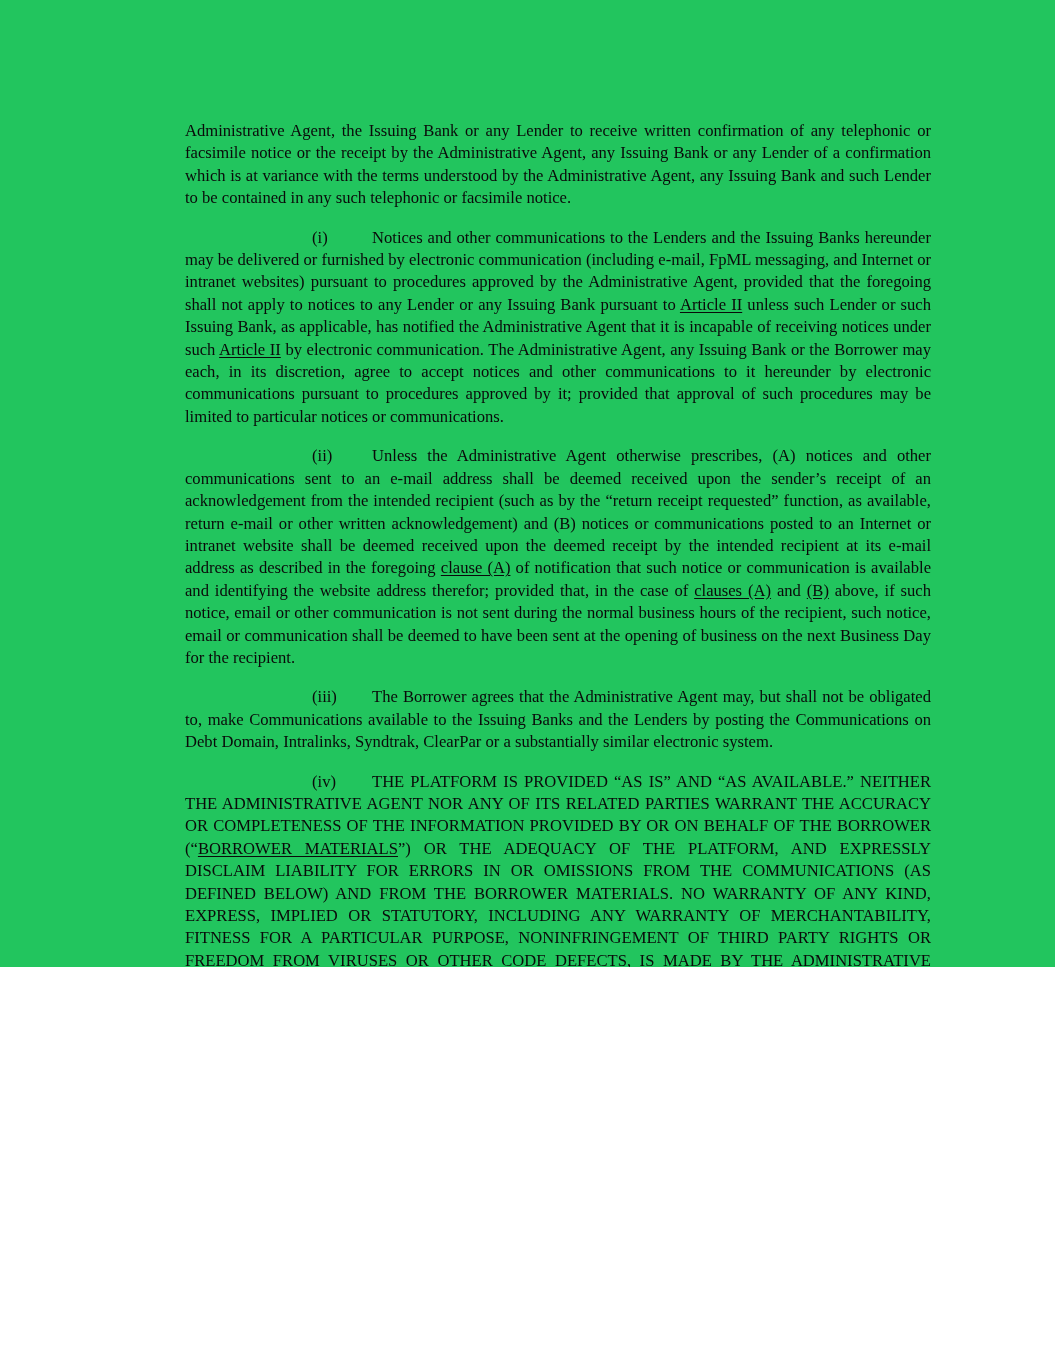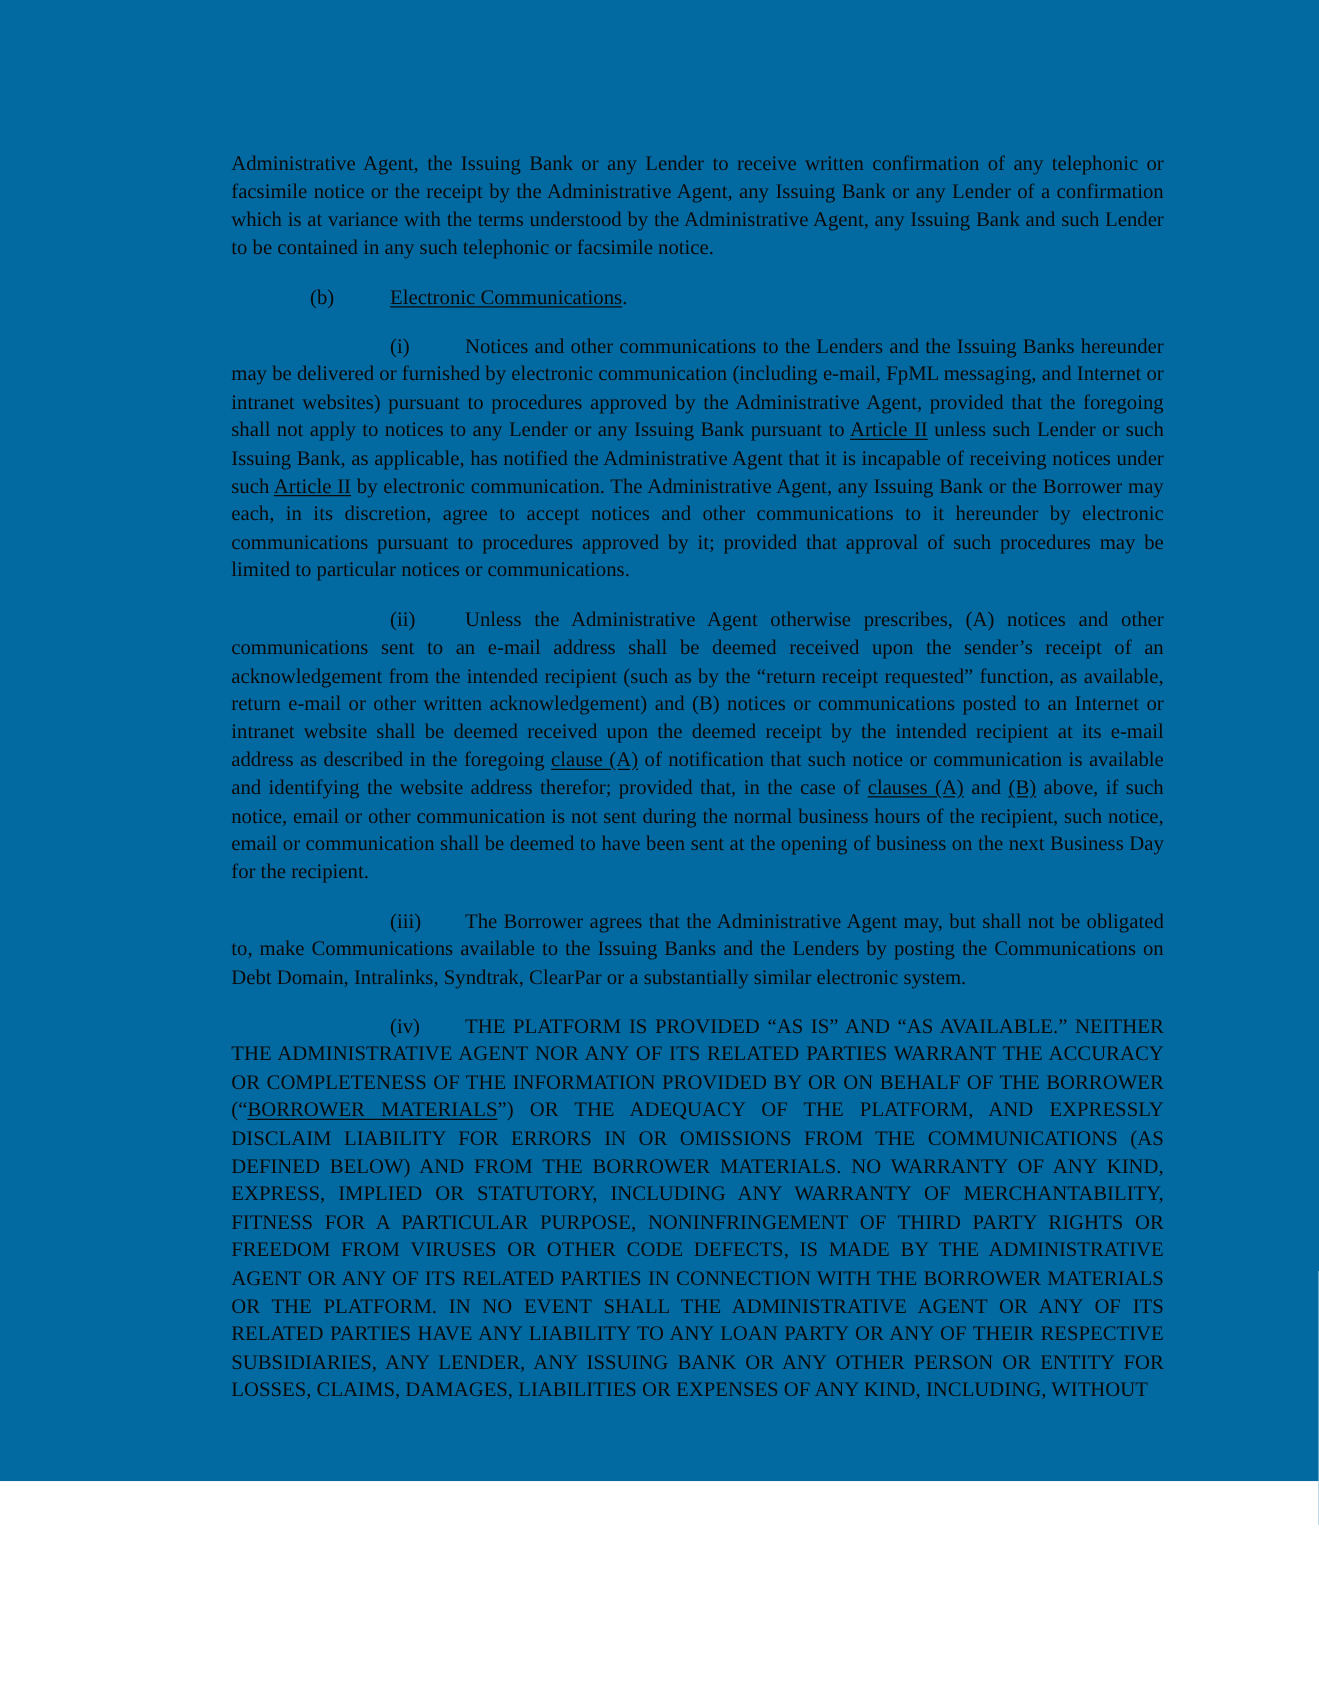--- a/index.html
+++ b/index.html
@@ -1,22 +1,22 @@
 <!DOCTYPE html>
 <html><head>
 <meta charset="utf-8">
 <style>
   * { margin: 0; padding: 0; box-sizing: border-box; }
   html, body { background: #ffffff; }
   .page {
     position: relative;
     width: 1055px;
-    height: 1185px;
+    height: 967px;
     margin: 0 auto;
-    background: #0369a1;
+    background: #22c55e;
     font-family: "Liberation Serif", serif;
     font-size: 16.6px;
     line-height: 22.4px;
     color: #0a0a0a;
     overflow: hidden;
   }
   .content {
     position: absolute;
     left: 185px;
     top: 120px;
@@ -45,20 +45,19 @@
     font-size: 17px;
     padding-left: 41px;
   }
 </style>
 </head>
 <body>
 
 <div class="page">
   <div class="content">
       <p class="para body"><span>Administrative Agent, the Issuing Bank or any Lender to receive written confirmation of any telephonic or facsimile notice or the receipt by the Administrative Agent, any Issuing Bank or any Lender of a confirmation which is at variance with the terms understood by the Administrative Agent, any Issuing Bank and such Lender to be contained in any such telephonic or facsimile notice.</span></p>
-      <p class="para heading"><span class="marker">(b)</span><span class="ul">Electronic Communications</span><span>.</span></p>
       <p class="para sub"><span class="marker">(i)</span><span>Notices and other communications to the Lenders and the Issuing Banks hereunder may be delivered or furnished by electronic communication (including e-mail, FpML messaging, and Internet or intranet websites) pursuant to procedures approved by the Administrative Agent, </span><span class="it">provided</span><span> that the foregoing shall not apply to notices to any Lender or any Issuing Bank pursuant to </span><span class="ul">Article II</span><span> unless such Lender or such Issuing Bank, as applicable, has notified the Administrative Agent that it is incapable of receiving notices under such </span><span class="ul">Article II</span><span> by electronic communication.  The Administrative Agent, any Issuing Bank or the Borrower may each, in its discretion, agree to accept notices and other communications to it hereunder by electronic communications pursuant to procedures approved by it; </span><span class="it">provided</span><span> that approval of such procedures may be limited to particular notices or communications.</span></p>
       <p class="para sub"><span class="marker">(ii)</span><span>Unless the Administrative Agent otherwise prescribes, (A) notices and other communications sent to an e-mail address shall be deemed received upon the sender’s receipt of an acknowledgement from the intended recipient (such as by the “return receipt requested” function, as available, return e-mail or other written acknowledgement) and (B) notices or communications posted to an Internet or intranet website shall be deemed received upon the deemed receipt by the intended recipient at its e-mail address as described in the foregoing </span><span class="ul">clause (A)</span><span> of notification that such notice or communication is available and identifying the website address therefor; </span><span class="it">provided</span><span> that, in the case of </span><span class="ul">clauses (A)</span><span> and </span><span class="ul">(B)</span><span> above, if such notice, email or other communication is not sent during the normal business hours of the recipient, such notice, email or communication shall be deemed to have been sent at the opening of business on the next Business Day for the recipient.</span></p>
       <p class="para sub"><span class="marker">(iii)</span><span>The Borrower agrees that the Administrative Agent may, but shall not be obligated to, make Communications available to the Issuing Banks and the Lenders by posting the Communications on Debt Domain, Intralinks, Syndtrak, ClearPar or a substantially similar electronic system.</span></p>
       <p class="para sub"><span class="marker">(iv)</span><span>THE PLATFORM IS PROVIDED “AS IS” AND “AS AVAILABLE.” NEITHER THE ADMINISTRATIVE AGENT NOR ANY OF ITS RELATED PARTIES WARRANT THE ACCURACY OR COMPLETENESS OF THE INFORMATION PROVIDED BY OR ON BEHALF OF THE BORROWER (“</span><span class="ul">BORROWER MATERIALS</span><span>”) OR THE ADEQUACY OF THE PLATFORM, AND EXPRESSLY DISCLAIM LIABILITY FOR ERRORS IN OR OMISSIONS FROM THE COMMUNICATIONS (AS DEFINED BELOW) AND FROM THE BORROWER MATERIALS.  NO WARRANTY OF ANY KIND, EXPRESS, IMPLIED OR STATUTORY, INCLUDING ANY WARRANTY OF MERCHANTABILITY, FITNESS FOR A PARTICULAR PURPOSE, NONINFRINGEMENT OF THIRD PARTY RIGHTS OR FREEDOM FROM VIRUSES OR OTHER CODE DEFECTS, IS MADE BY THE ADMINISTRATIVE AGENT OR ANY OF ITS RELATED PARTIES IN CONNECTION WITH THE BORROWER MATERIALS OR THE PLATFORM.  IN NO EVENT SHALL THE ADMINISTRATIVE AGENT OR ANY OF ITS RELATED PARTIES HAVE ANY LIABILITY TO ANY LOAN PARTY OR ANY OF THEIR RESPECTIVE SUBSIDIARIES, ANY LENDER, ANY ISSUING BANK OR ANY OTHER PERSON OR ENTITY FOR LOSSES, CLAIMS, DAMAGES, LIABILITIES OR EXPENSES OF ANY KIND, INCLUDING, WITHOUT</span></p>
     </div>
   <div class="page-number">106</div>
 </div>
 
 </body></html>

